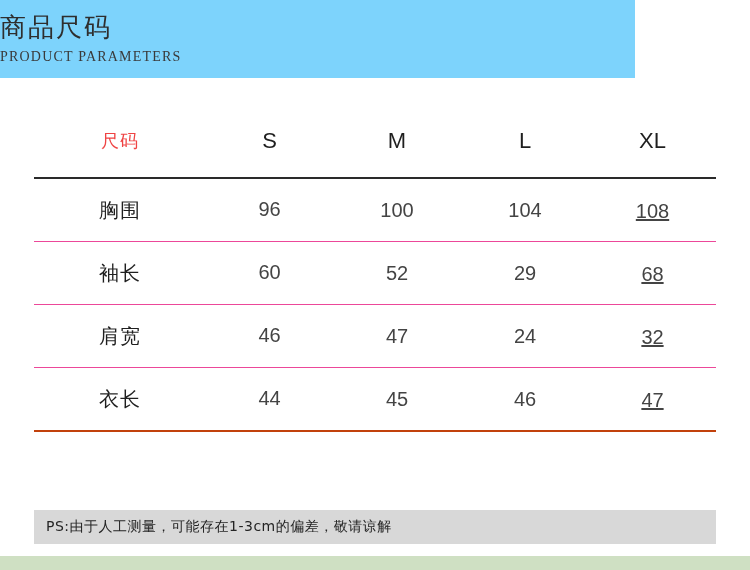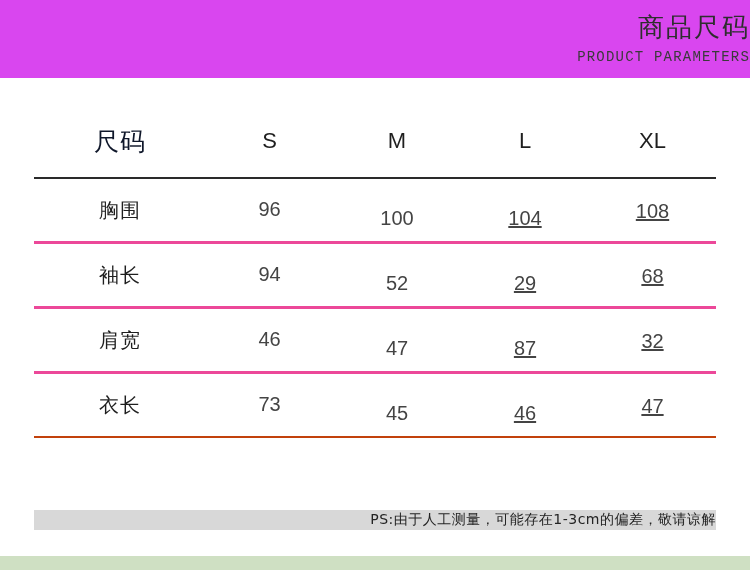--- a/index.html
+++ b/index.html
@@ -19,41 +19,41 @@
     height: 570px;
     background: #ffffff;
     box-sizing: border-box;
   }
 
   
   .header {
     position: absolute;
     left: 0;
     top: 0;
-    width: 750px;
+    width: 635px;
     height: 78px;
-    background: #d946ef;
+    background: #7dd3fc;
     display: flex;
     flex-direction: column;
-    align-items: flex-end;
+    align-items: flex-start;
     justify-content: center;
   }
   .header-title {
     font-size: 26px;
     color: #2e2e2e;
     letter-spacing: 2px;
     line-height: 1.15;
     font-family: "DejaVu Sans", "Liberation Sans", sans-serif;
   }
   .header-sub {
     margin-top: 6px;
     font-size: 14px;
     color: #3a3a3a;
     letter-spacing: 1.2px;
-    font-family: Liberation Mono, monospace;
+    font-family: Liberation Serif, serif;
   }
 
   
   .table-wrap {
     position: absolute;
     left: 34px;
     top: 105px;
     width: 682px;
     height: 390px;
   }
@@ -76,73 +76,72 @@
   col.c1 { width: 127px; }
   col.c2 { width: 128px; }
   col.c3 { width: 128px; }
   col.c4 { width: 127px; }
 
   .head-row td {
     height: 72px;
     border-bottom: 2px solid #2a2a2a;
   }
   .head-label {
-    font-size: 25px;
-    color: #0f172a;
+    font-size: 18px;
+    color: #ef4444;
     letter-spacing: 1px;
     font-family: "DejaVu Sans", "Liberation Sans", sans-serif;
     text-align: center;
   }
   .head-size {
     font-size: 22px;
     color: #1f1f1f;
     font-family: "Liberation Sans", sans-serif;
   }
 
   .data-row td {
     height: 62px;
-    border-bottom: 3px solid #ec4899;
+    border-bottom: 1px solid #ec4899;
   }
   .data-row.last td {
     border-bottom: 2px solid #c2410c;
   }
   .row-label {
     font-size: 20px;
     color: #1f1f1f;
     letter-spacing: 1px;
     font-family: "DejaVu Sans", "Liberation Sans", sans-serif;
   }
   .cell-val {
     font-size: 20px;
     color: #444444;
     font-family: "Liberation Sans", sans-serif;
   }
 
   
   .v-s  { position: relative; top: -1px; }
-  .v-m  { position: relative; top: 8px; }
-  .v-l  { position: relative; top: 8px; text-decoration: underline; }
+  .v-m  { position: relative; top: 0; }
+  .v-l  { position: relative; top: 0px; }
   .v-xl { position: relative; top: 1px; text-decoration: underline; }
 
   .spacer-row td {
     height: 46px;
     border-bottom: none;
   }
 
   
   .footer-note {
     position: absolute;
     left: 34px;
     top: 510px;
     width: 682px;
-    height: 20px;
+    height: 34px;
     background: #d8d8d8;
     display: flex;
     align-items: center;
-    justify-content: flex-end;
   }
   .footer-note .note-text {
     padding-left: 12px;
     font-size: 14px;
     color: #242424;
     letter-spacing: 0.5px;
     font-family: "DejaVu Sans", "Liberation Sans", sans-serif;
   }
 
   
@@ -209,21 +208,21 @@
           <td>
             <span class="cell-val v-xl">108</span>
           </td>
         </tr>
 
         <tr class="data-row">
           <td>
             <span class="row-label">袖长</span>
           </td>
           <td>
-            <span class="cell-val v-s">94</span>
+            <span class="cell-val v-s">60</span>
           </td>
           <td>
             <span class="cell-val v-m">52</span>
           </td>
           <td>
             <span class="cell-val v-l">29</span>
           </td>
           <td>
             <span class="cell-val v-xl">68</span>
           </td>
@@ -233,33 +232,33 @@
           <td>
             <span class="row-label">肩宽</span>
           </td>
           <td>
             <span class="cell-val v-s">46</span>
           </td>
           <td>
             <span class="cell-val v-m">47</span>
           </td>
           <td>
-            <span class="cell-val v-l">87</span>
+            <span class="cell-val v-l">24</span>
           </td>
           <td>
             <span class="cell-val v-xl">32</span>
           </td>
         </tr>
 
         <tr class="data-row last">
           <td>
             <span class="row-label">衣长</span>
           </td>
           <td>
-            <span class="cell-val v-s">73</span>
+            <span class="cell-val v-s">44</span>
           </td>
           <td>
             <span class="cell-val v-m">45</span>
           </td>
           <td>
             <span class="cell-val v-l">46</span>
           </td>
           <td>
             <span class="cell-val v-xl">47</span>
           </td>

